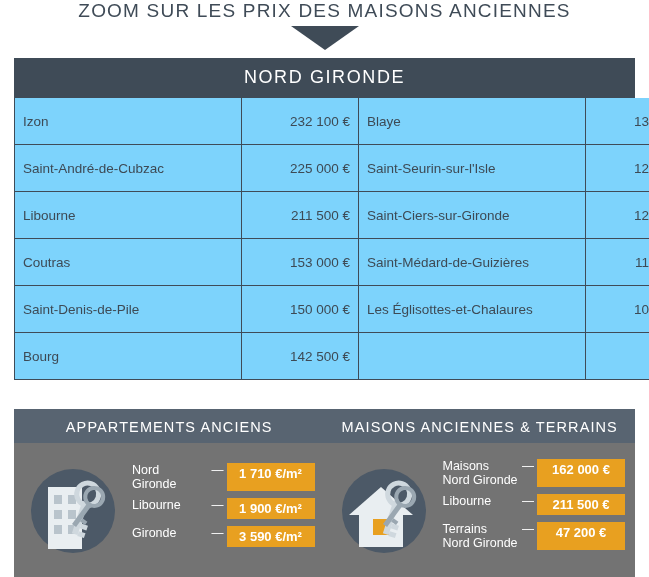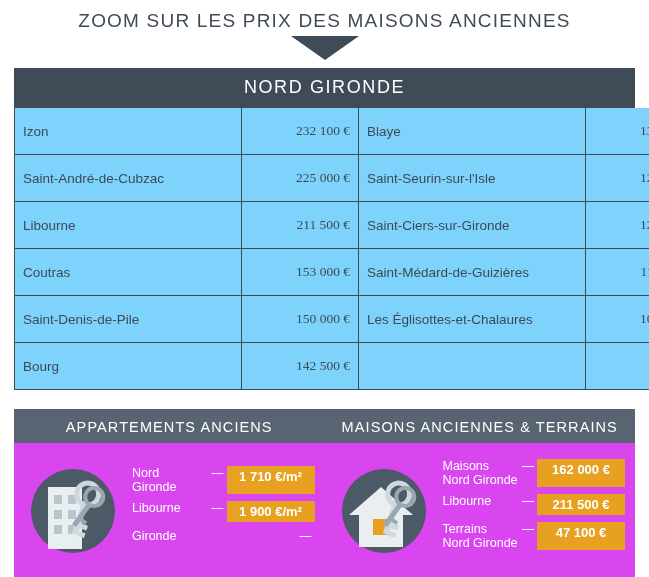--- a/index.html
+++ b/index.html
@@ -15,21 +15,21 @@
     position: relative;
     overflow: hidden;
   }
 
   
   .main-title {
     text-align: center;
     font-size: 19px;
     letter-spacing: 1.2px;
     color: #3f4b57;
-    padding-top: 10px;
+    padding-top: 0;
     font-weight: 400;
   }
   .title-arrow {
     width: 0;
     height: 0;
     border-left: 34px solid transparent;
     border-right: 34px solid transparent;
     border-top: 24px solid #3f4b57;
     margin: 4px auto 0 auto;
   }
@@ -57,21 +57,20 @@
     font-size: 13.5px;
     height: 22px;
     padding: 12px 8px;
     background: #7dd3fc;
   }
   td.name-cell { width: 210px; }
   td.price-cell {
     width: 100px;
     text-align: right;
     background: #dfe6ea;
-    font-family: Liberation Serif, serif;
   }
   td.empty-cell {
     border: none;
     background: transparent;
   }
 
   
   .keyfig-title {
     text-align: center;
     font-size: 18px;
@@ -90,21 +89,21 @@
   .panels {
     position: absolute;
     left: 14px;
     right: 14px;
     bottom: 0;
     display: flex;
     justify-content: space-between;
   }
   .panel {
     width: 362px;
-    background: #d946ef;
+    background: #737373;
     position: relative;
     overflow: hidden;
   }
   .panel-header {
     text-align: center;
     color: #ffffff;
     font-size: 14.5px;
     letter-spacing: 1.1px;
     padding: 10px 0 8px 0;
     background: #586471;
@@ -252,20 +251,21 @@
           <div class="fvalue">1 710 €/m²</div>
         </div>
         <div class="frow">
           <div class="flabel">Libourne</div>
           <span class="fdash">—</span>
           <div class="fvalue">1 900 €/m²</div>
         </div>
         <div class="frow">
           <div class="flabel">Gironde</div>
           <span class="fdash">—</span>
+          <div class="fvalue">3 590 €/m²</div>
         </div>
       </div>
     </div>
   </div>
 
   <div class="panel">
     <div class="panel-header">MAISONS ANCIENNES &amp; TERRAINS</div>
     <div class="panel-body">
       <div class="panel-illus">
         <svg width="110" height="110" viewBox="0 0 110 110">
@@ -299,19 +299,19 @@
           <div class="flabel">Libourne</div>
           <span class="fdash">—</span>
           <div class="fvalue">211 500 €</div>
         </div>
         <div class="frow">
           <div class="flabel">
             <span>Terrains</span><br>
             <span>Nord Gironde</span>
           </div>
           <span class="fdash">—</span>
-          <div class="fvalue">47 100 €</div>
+          <div class="fvalue">47 200 €</div>
         </div>
       </div>
     </div>
   </div>
 
 </div>
 
 </body></html>

